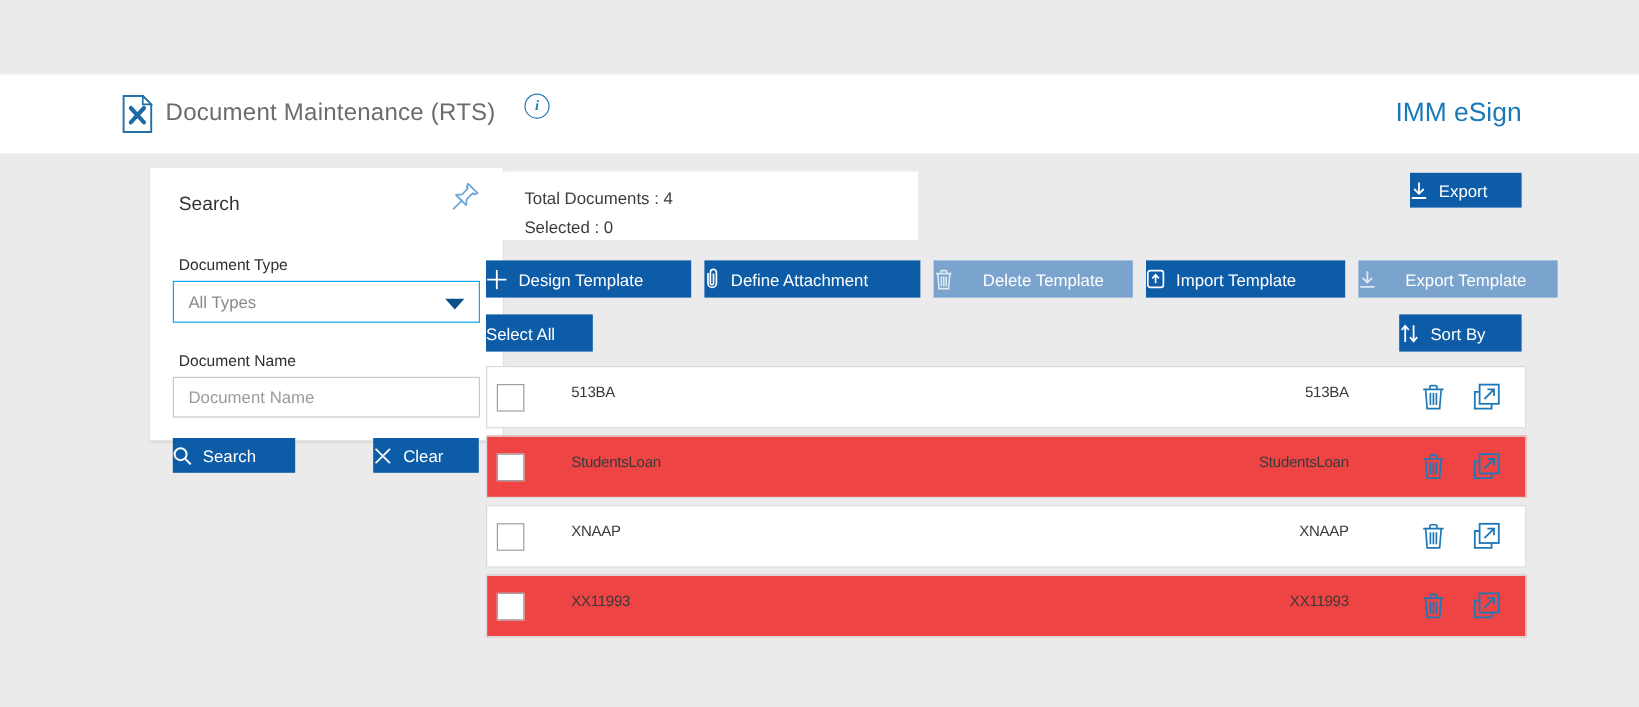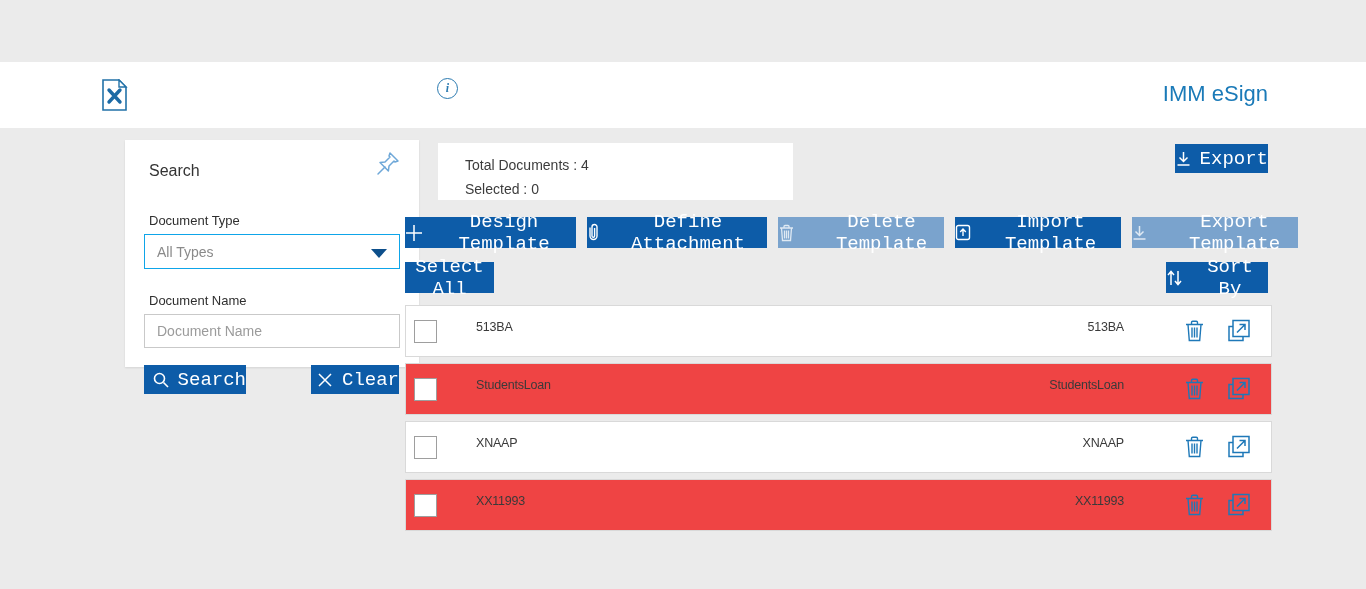--- a/index.html
+++ b/index.html
@@ -40,29 +40,29 @@
                 border:1px solid #0ea5e9; display:flex; align-items:center; padding:0 12px;
                 font-size:14px; color:#8a8a8a; cursor:pointer; }
   .select-caret { position:absolute; right:12px; top:14px; width:0; height:0;
                   border-left:8px solid transparent; border-right:8px solid transparent;
                   border-top:9px solid #0d4f8b; }
   .lbl-name { top:153px; }
   .name-input { position:absolute; left:19px; top:174px; width:256px; height:34px; border:1px solid #c9c9c9;
                 padding:0 12px; font-size:14px; color:#444; font-family:"Liberation Sans",sans-serif; }
   .name-input::placeholder { color:#9b9b9b; }
   .btn { background:#0d5ca8; color:#ffffff; border:none; display:flex; align-items:center;
-         justify-content:flex-end; gap:9px; font-size:19px; cursor:pointer;
-         font-family:Liberation Mono, monospace; }
+         justify-content:flex-start; gap:9px; font-size:14px; cursor:pointer;
+         font-family:Liberation Sans, sans-serif; }
   .btn svg { flex:0 0 auto; }
   .search-btn { position:absolute; left:19px; top:225px; width:102px; height:29px; }
   .clear-btn  { position:absolute; right:20px; top:225px; width:88px;  height:29px; }
 
   
   .summary-box { position:absolute; left:410px; top:15px; width:355px; height:57px; background:#ffffff;
-                 padding:10px 0 0 27px;margin-left:28px; }
+                 padding:10px 0 0 27px; }
   .summary-line { font-size:14px; color:#3c3c3c; line-height:24px; }
   .export-btn { position:absolute; right:98px; top:16px; width:93px; height:29px; }
 
   
   .action-row { position:absolute; left:405px; top:89px; width:893px; height:31px;
                 display:flex; justify-content:space-between; }
   .action-row .btn { height:31px; }
   .btn.disabled { background:#7aa3cd; cursor:default;gap:24px; }
   .w1{width:171px;} .w2{width:180px;} .w3{width:166px;} .w4{width:166px;} .w5{width:166px;}
   .select-all-btn { position:absolute; left:405px; top:134px; width:89px; height:31px; }
@@ -88,20 +88,21 @@
 
 
   <div class="header">
     <span class="doc-icon">
       <svg width="27" height="32" viewBox="0 0 27 32">
         <path d="M2 1 h16 l7 7 v23 h-23 z" fill="#ffffff" stroke="#2272a8" stroke-width="1.6"></path>
         <path d="M18 1 v7 h7 z" fill="#ffffff" stroke="#2272a8" stroke-width="1.4"></path>
         <path d="M8 11 L19 23 M19 11 L8 23" stroke="#1b6aa5" stroke-width="3.4" stroke-linecap="round"></path>
       </svg>
     </span>
+    <span class="page-title">Document Maintenance (RTS)</span>
     <span class="info-icon">i</span>
     <span class="brand">IMM eSign</span>
   </div>
 
   <div class="content">
 
     <div class="search-panel">
       <div class="search-title">Search</div>
       <span class="pin-icon">
         <svg width="26" height="26" viewBox="0 0 26 26" fill="none" stroke="#6fa8d8" stroke-width="1.5" stroke-linejoin="round">

